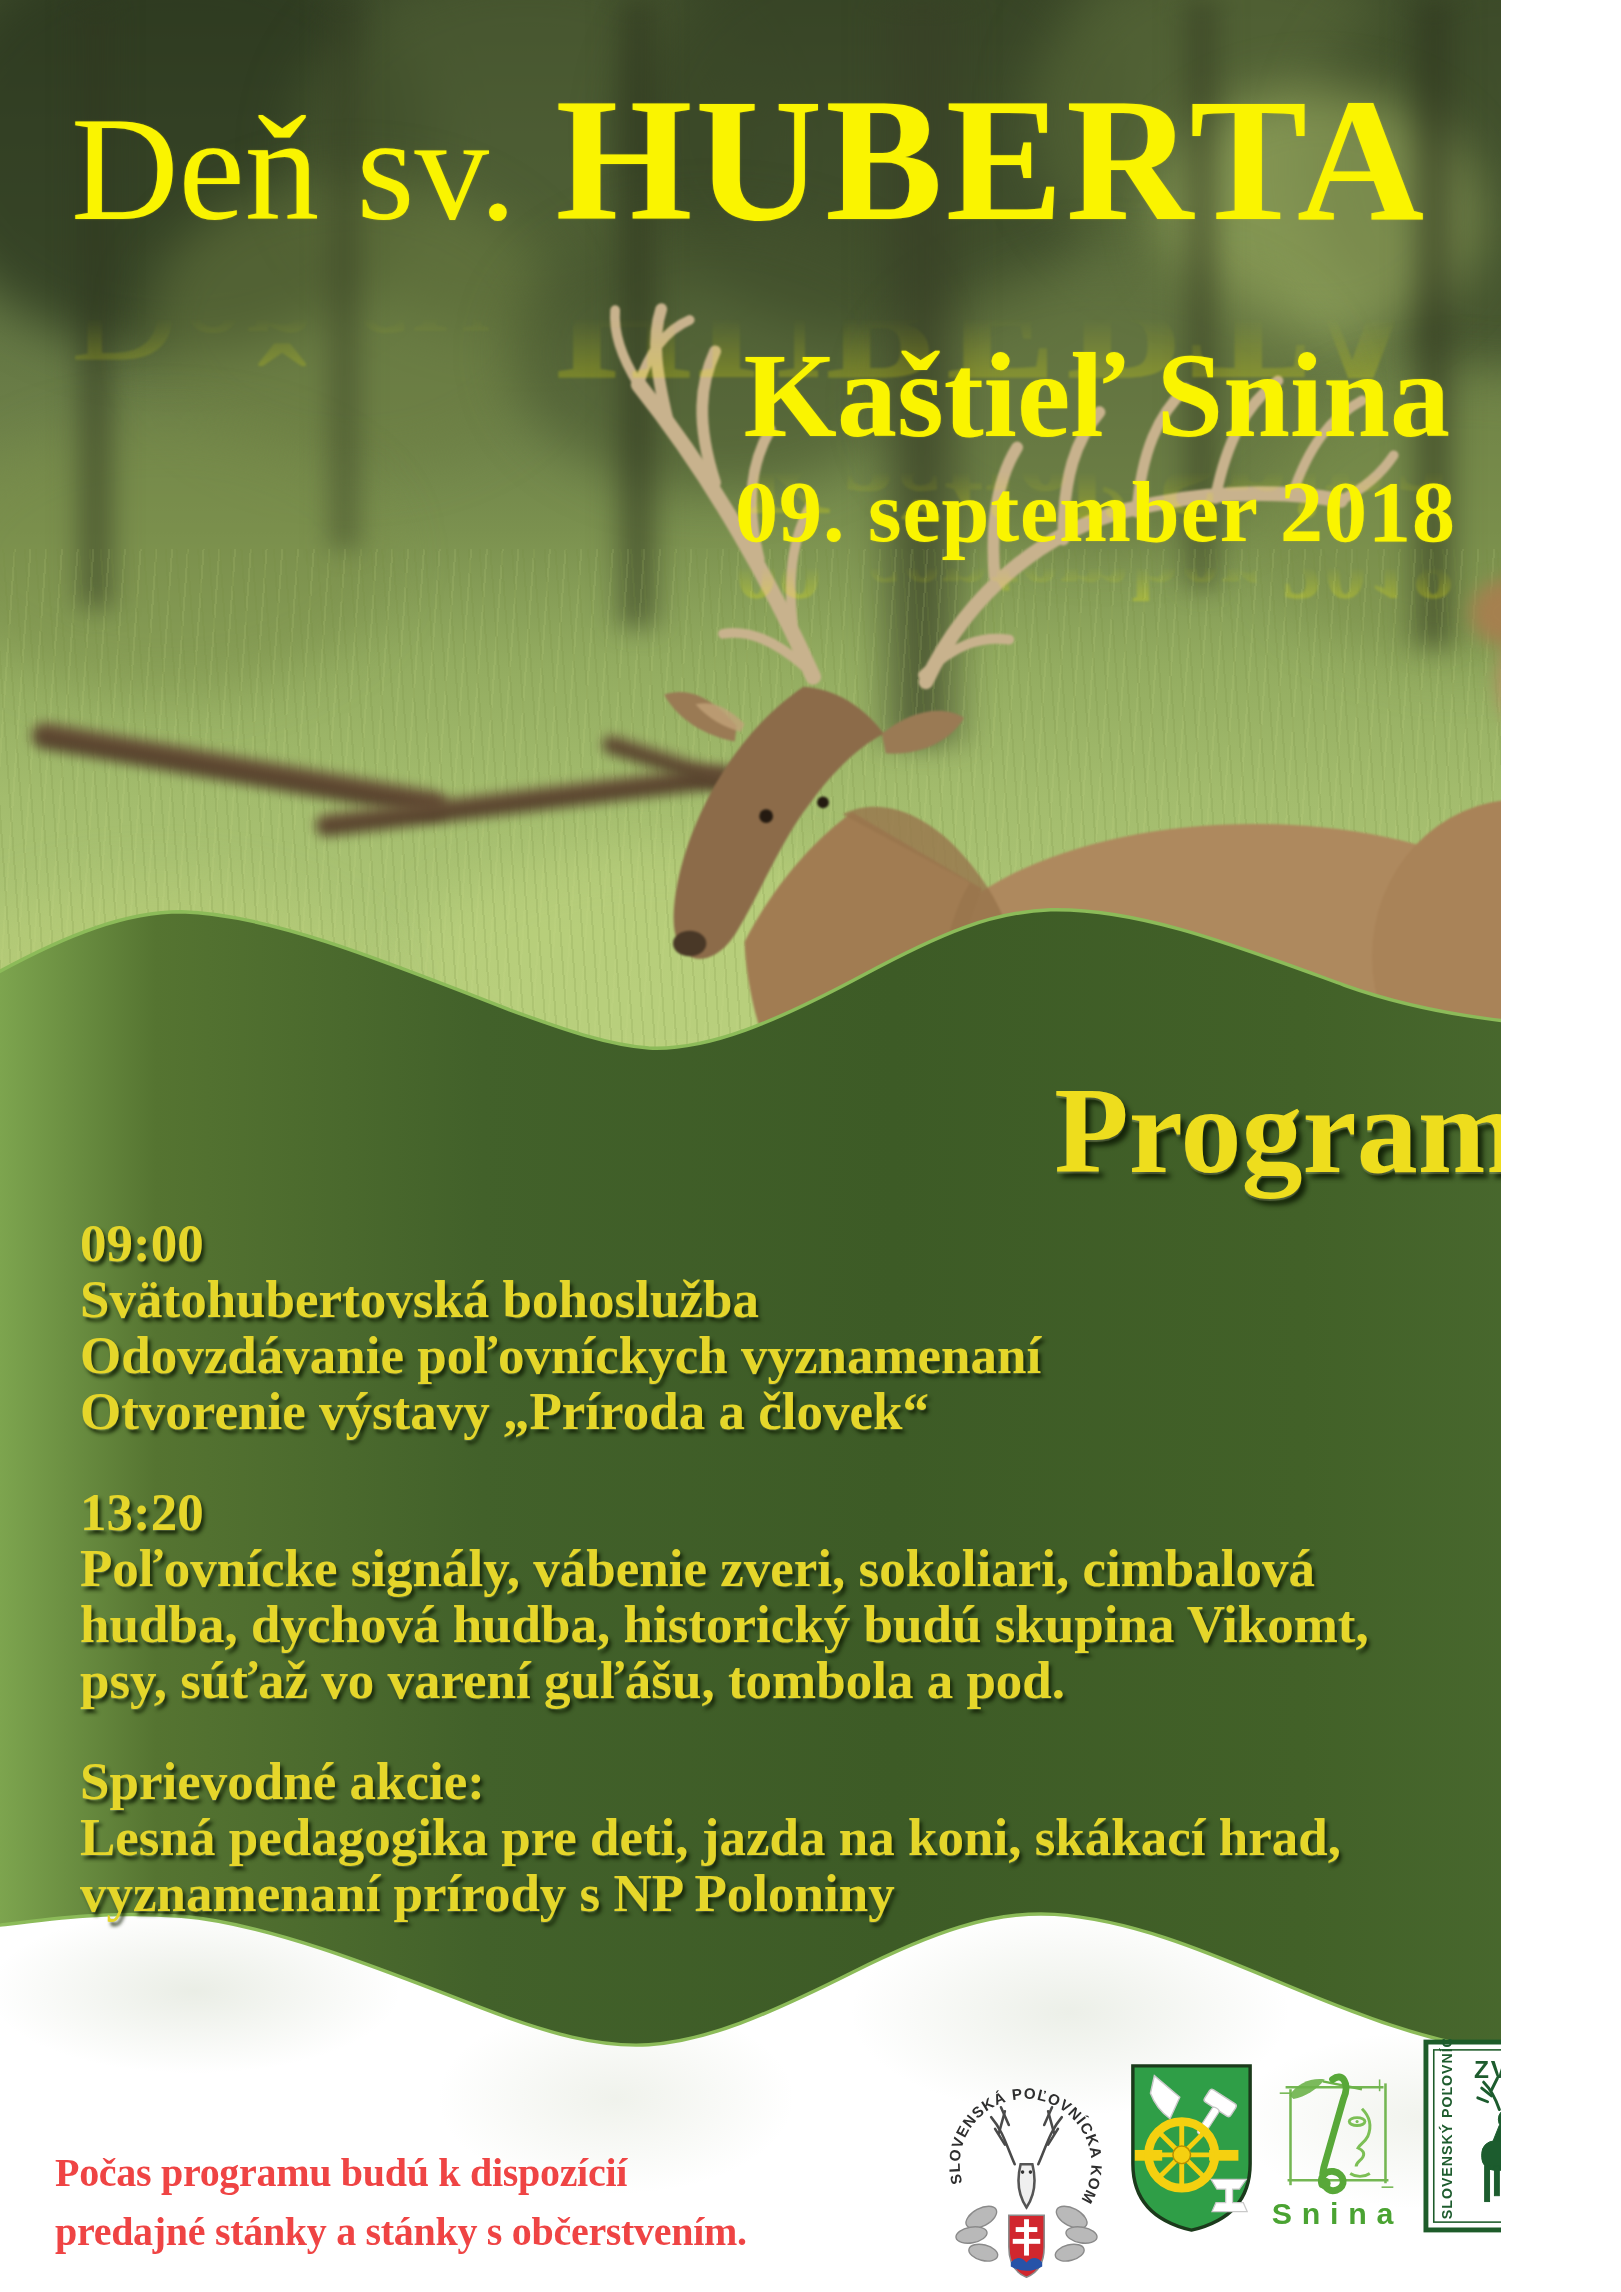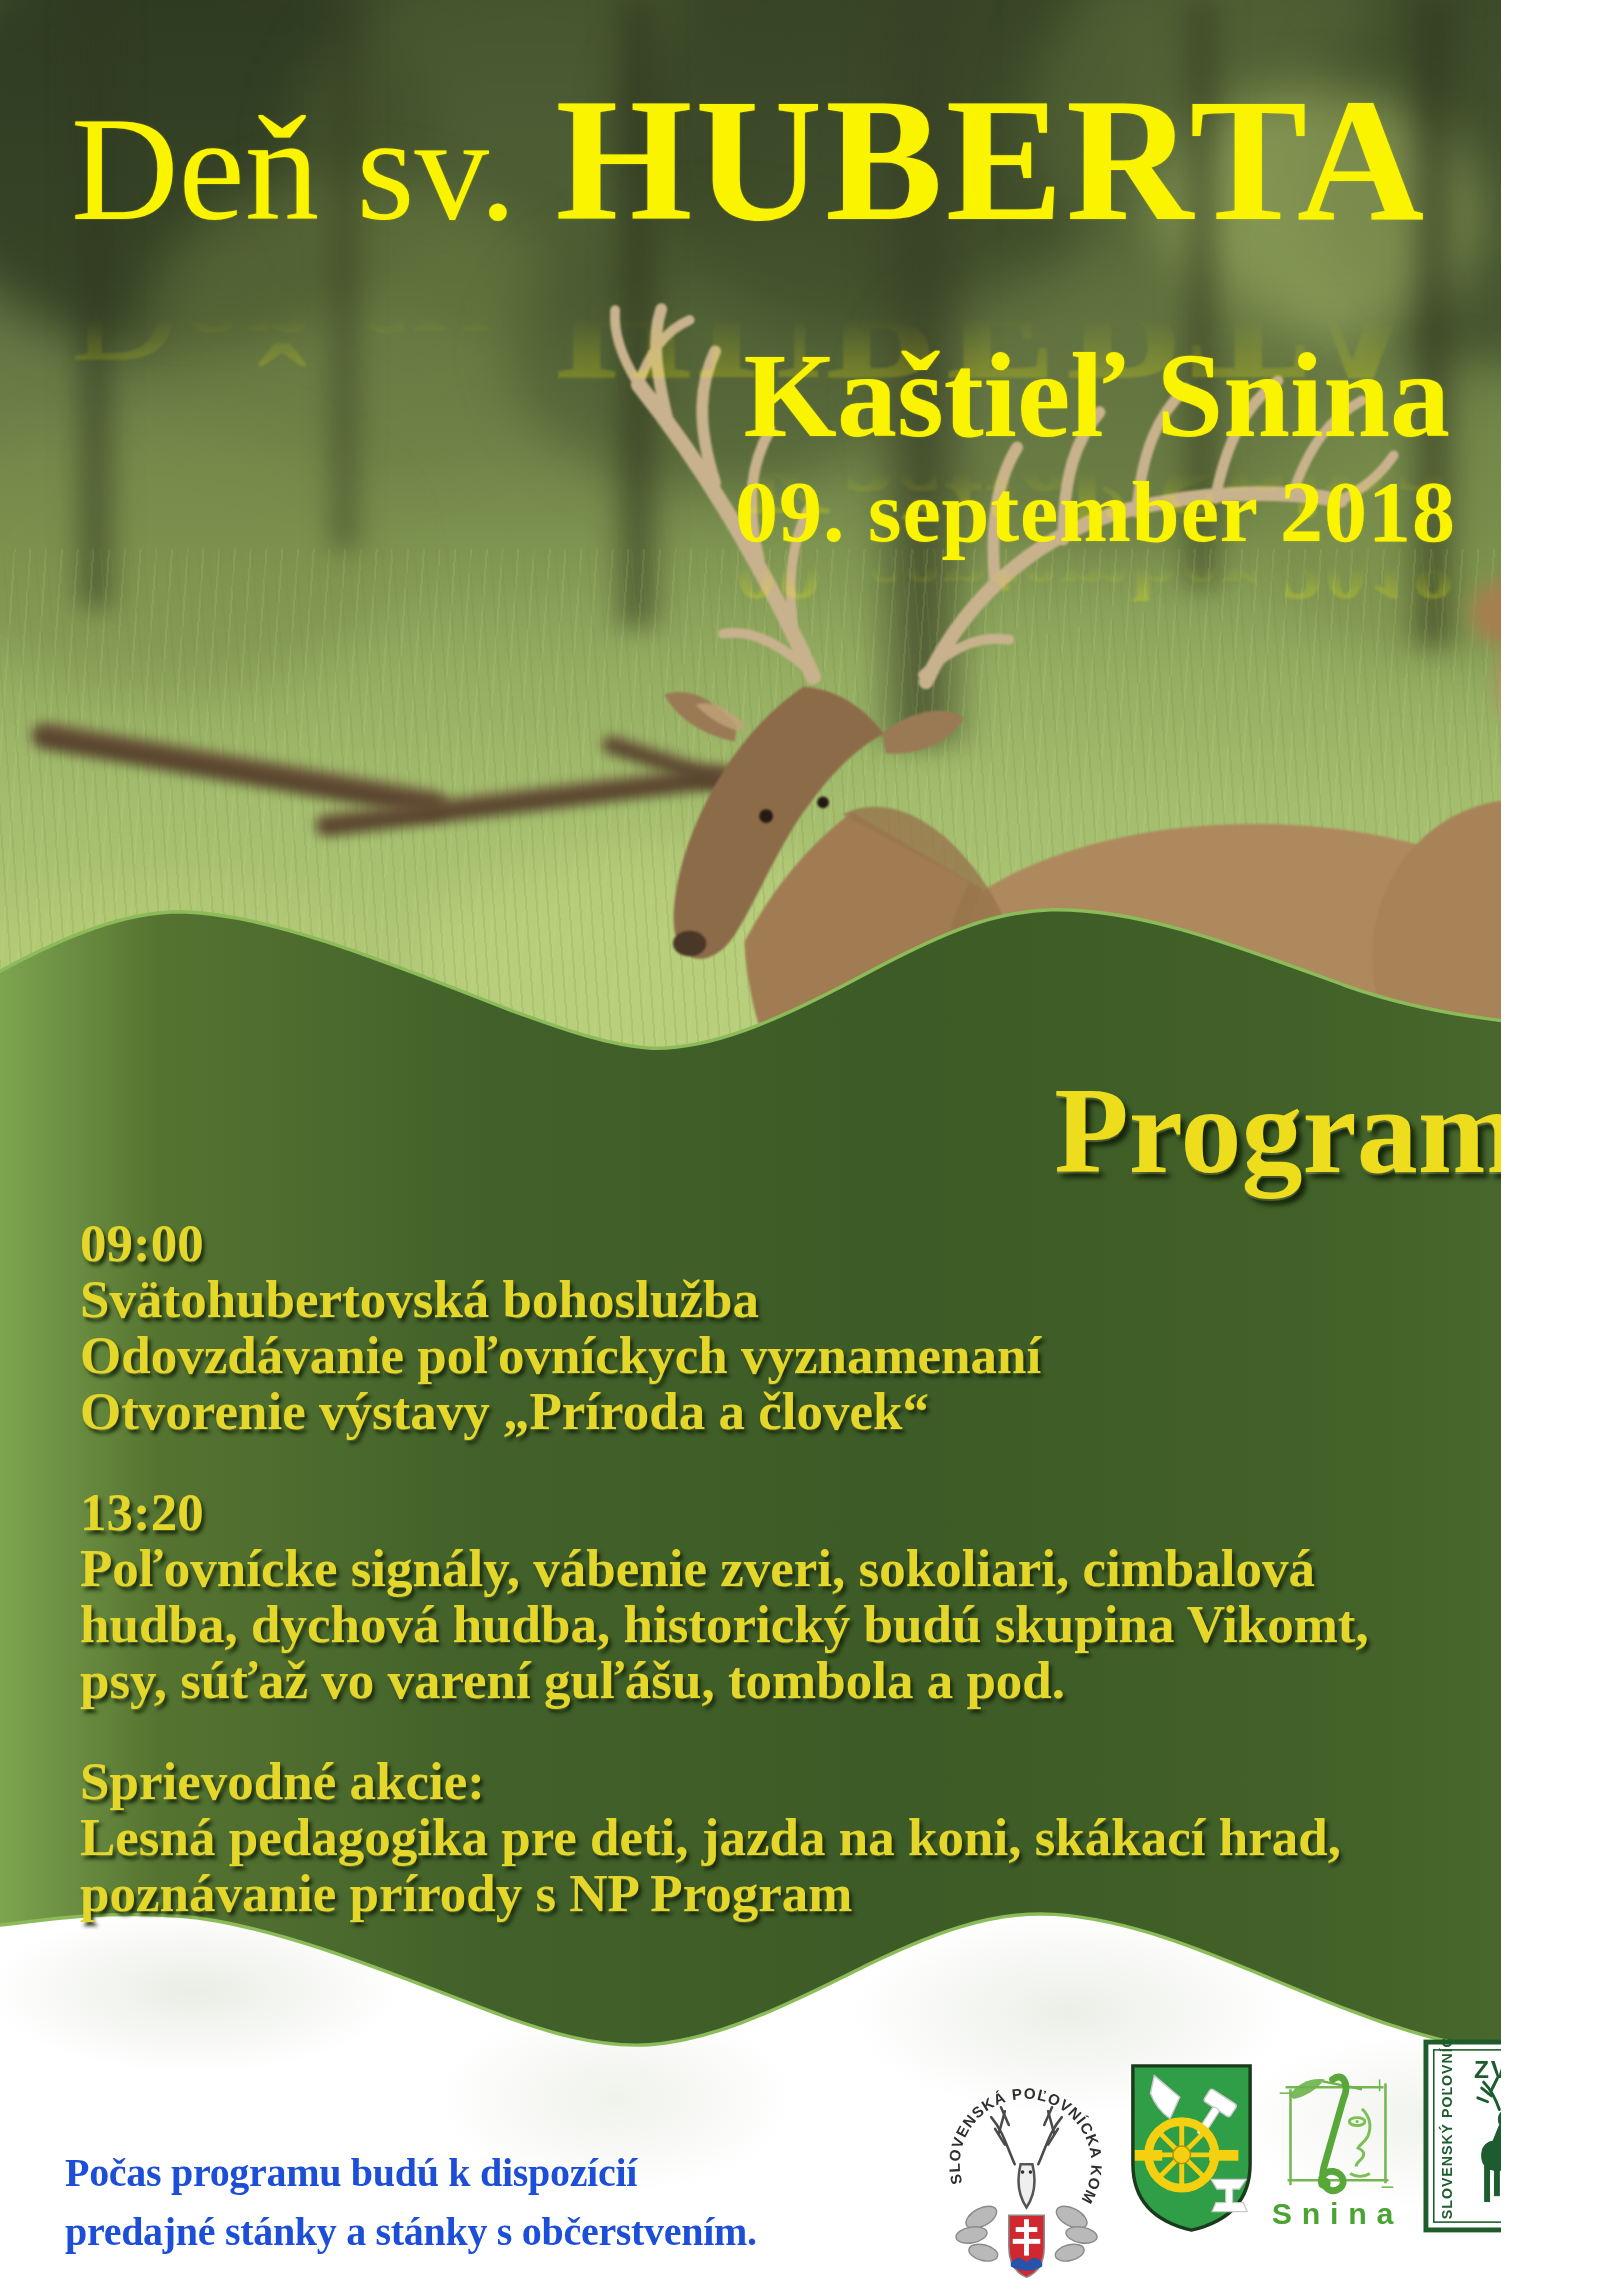--- a/index.html
+++ b/index.html
@@ -41,21 +41,21 @@
   .gap{height:45px;}
 
   
   .texture{position:absolute;left:0;top:1862px;width:1621px;height:430px;
     background:
       radial-gradient(ellipse 294px 118px at 12% 30%,rgba(150,168,128,.20),rgba(255,255,255,0) 70%),
       radial-gradient(ellipse 255px 137px at 38% 55%,rgba(160,175,135,.16),rgba(255,255,255,0) 70%),
       radial-gradient(ellipse 314px 147px at 66% 35%,rgba(150,168,128,.18),rgba(255,255,255,0) 70%),
       radial-gradient(ellipse 274px 127px at 88% 60%,rgba(160,175,135,.15),rgba(255,255,255,0) 70%),
       #ffffff;}
-  .footer-note{position:absolute;left:65px;top:2143px;color:#1d4ed8;font-weight:bold;
+  .footer-note{position:absolute;left:55px;top:2143px;color:#ef4444;font-weight:bold;
       font-size:40px;line-height:59px;letter-spacing:-0.3px;}
   .logo{position:absolute;}
   .sans{font-family:"Liberation Sans",sans-serif;}
 </style>
 </head>
 <body>
 
 <div class="page">
 
   <div class="photo">
@@ -191,21 +191,21 @@
     <div class="prog-line">Odovzdávanie poľovníckych vyznamenaní</div>
     <div class="prog-line">Otvorenie výstavy „Príroda a človek“</div>
     <div class="gap"></div>
     <div class="prog-line">13:20</div>
     <div class="prog-line">Poľovnícke signály, vábenie zveri, sokoliari, cimbalová</div>
     <div class="prog-line">hudba, dychová hudba, historický budú skupina Vikomt,</div>
     <div class="prog-line">psy, súťaž vo varení guľášu, tombola a pod.</div>
     <div class="gap"></div>
     <div class="prog-line">Sprievodné akcie:</div>
     <div class="prog-line">Lesná pedagogika pre deti, jazda na koni, skákací hrad,</div>
-    <div class="prog-line">poznávanie prírody s NP Program</div>
+    <div class="prog-line">vyznamenaní prírody s NP Poloniny</div>
   </div>
 
   <div class="footer-note">
     <div>Počas programu budú k dispozícií</div>
     <div>predajné stánky a stánky s občerstvením.</div>
   </div>
 
   <svg class="logo" style="left:944px;top:2068px;" width="165" height="220" viewBox="0 0 168 224">
     <defs>
         <path id="spkArc" d="M 25 132 A 67 67 0 1 1 141 132" fill="none"></path>

